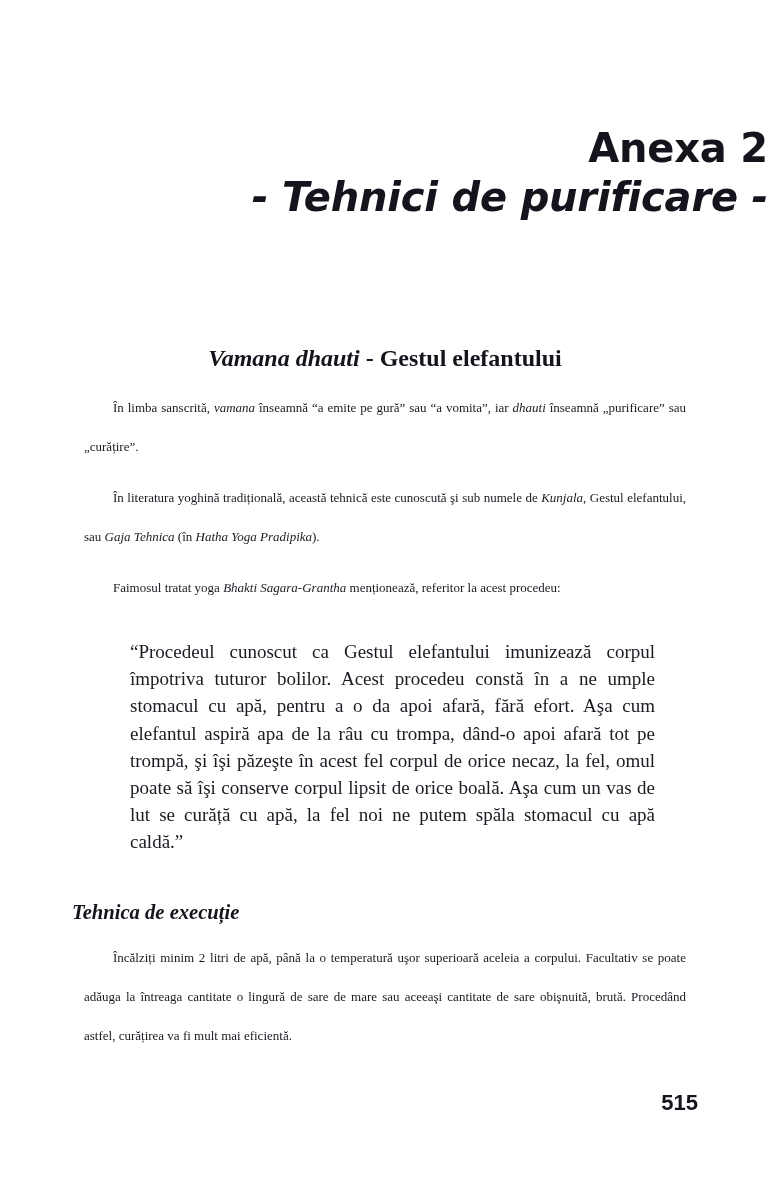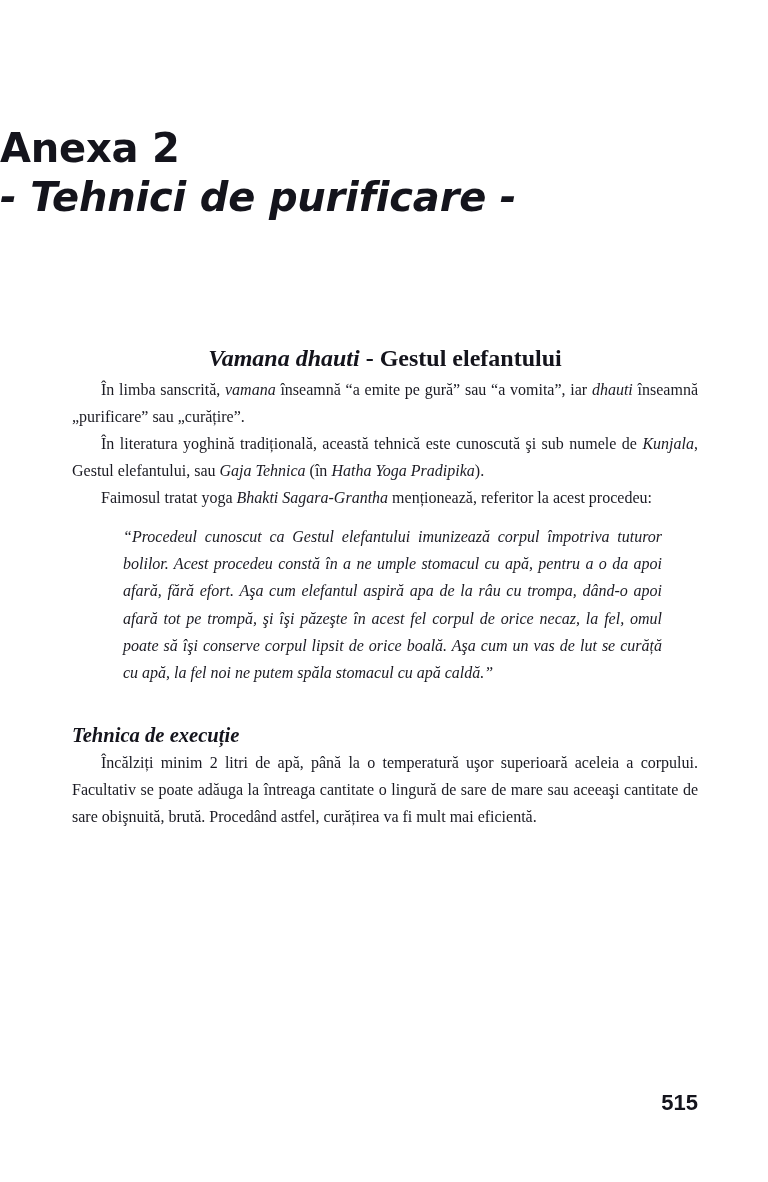--- a/index.html
+++ b/index.html
@@ -23,21 +23,21 @@
     inset: 0;
     background: #ffffff;
   }
 
   
   .title-block {
     position: absolute;
     left: 0;
     right: 0;
     top: 124px;
-    text-align: left;
+    text-align: right;
     font-family: "DejaVu Sans", "Liberation Sans", sans-serif;
     font-weight: bold;
     color: #14141c;
   }
   .title-line-1 {
     font-size: 40px;
     line-height: 48px;
     letter-spacing: -0.2px;
   }
   .title-line-2 {
@@ -67,37 +67,36 @@
 
   
   .body-area {
     position: absolute;
     left: 72px;
     top: 376px;
     width: 626px;
   }
 
   p.para {
-    margin: 0;
-    font-size: 16px;
-    line-height: 27px;
+    margin: 12px;
+    font-size: 13px;
+    line-height: 39px;
     text-align: justify;
     text-justify: inter-word;
     text-indent: 29px;
     hyphens: none;
   }
 
   
   .quote {
-    margin: 8px;
+    margin: 15px;
     padding-left: 43px;
     padding-right: 28px;
-    font-size: 16px;
+    font-size: 19px;
     line-height: 27.2px;
-    font-style: italic;
     text-align: justify;
     text-justify: inter-word;
     text-indent: 0;
   }
 
   
   .subheading {
     margin: 0;
     font-size: 20.6px;
     line-height: 27.2px;

